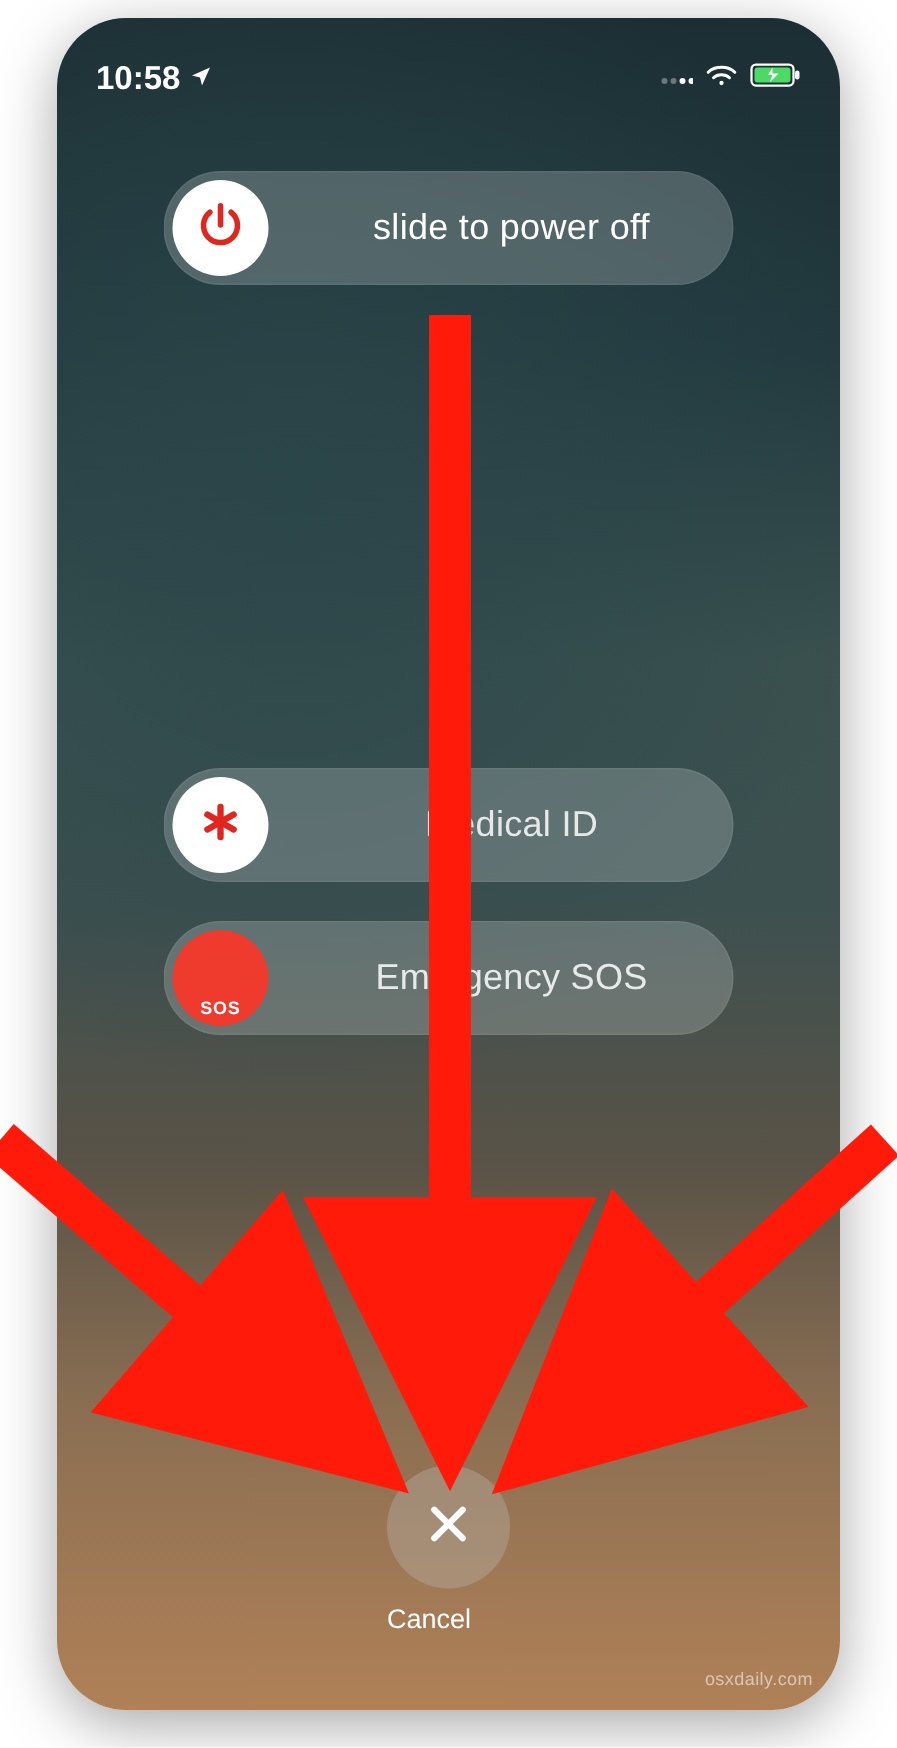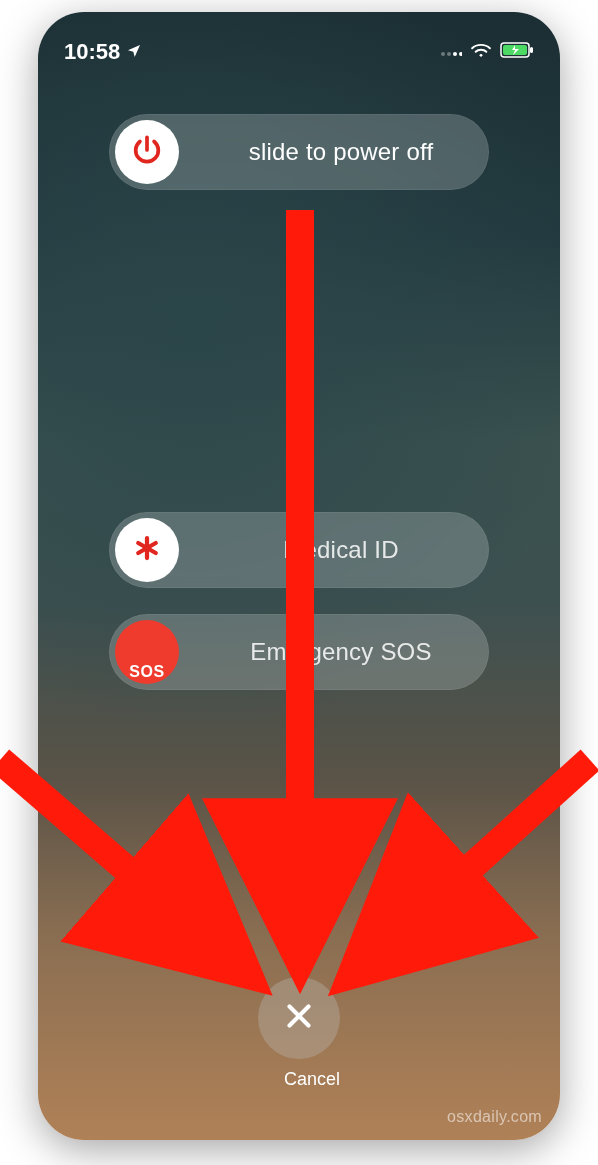--- a/index.html
+++ b/index.html
@@ -82,48 +82,48 @@
     padding-right: 28px;
     letter-spacing: 0.2px;
   }
   .slider.dim .label { color: rgba(255,255,255,0.85); }
 
   .slider-power   { top: 102px; }
   .slider-medical { top: 500px; }
   .slider-sos     { top: 602px; }
 
   .sos-text {
-    color: #ffffff; font-weight: 700; font-size: 16px; letter-spacing: 0.5px; margin-top: 40px;
+    color: #ffffff; font-weight: 700; font-size: 12px; letter-spacing: 0.5px; margin-top: 40px;
   }
 
   
   .cancel-wrap {
     position: absolute;
     bottom: 50px;
     left: 50%;
     transform: translateX(-50%);
-    display: flex; flex-direction: column; align-items: flex-end; gap: 10px;
+    display: flex; flex-direction: column; align-items: flex-start; gap: 10px;
   }
   .cancel-btn {
     width: 82px; height: 82px;
     border-radius: 50%;
     background: rgba(180,170,160,0.45);
     display: flex; align-items: center; justify-content: center;
   }
   .cancel-label {
     color: #fff; font-size: 18px; font-weight: 400;
   }
 
   
   .watermark {
     position: absolute;
     right: 18px;
     bottom: 14px;
     color: rgba(255,255,255,0.55);
-    font-size: 16px;
+    font-size: 12px;
     font-weight: 400;
     letter-spacing: 0.3px;
     margin-left: 43px;
   }
 
   
   .arrows {
     position: absolute;
     inset: 0;
     pointer-events: none;

